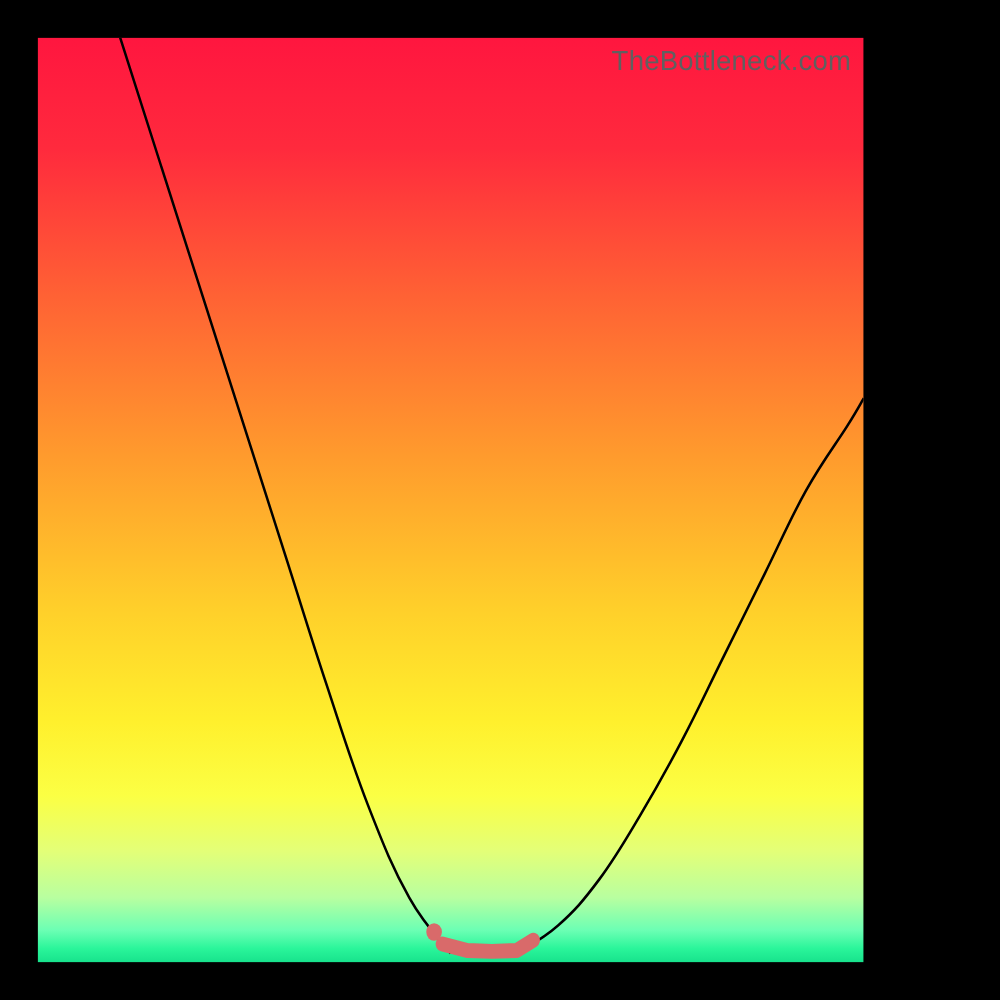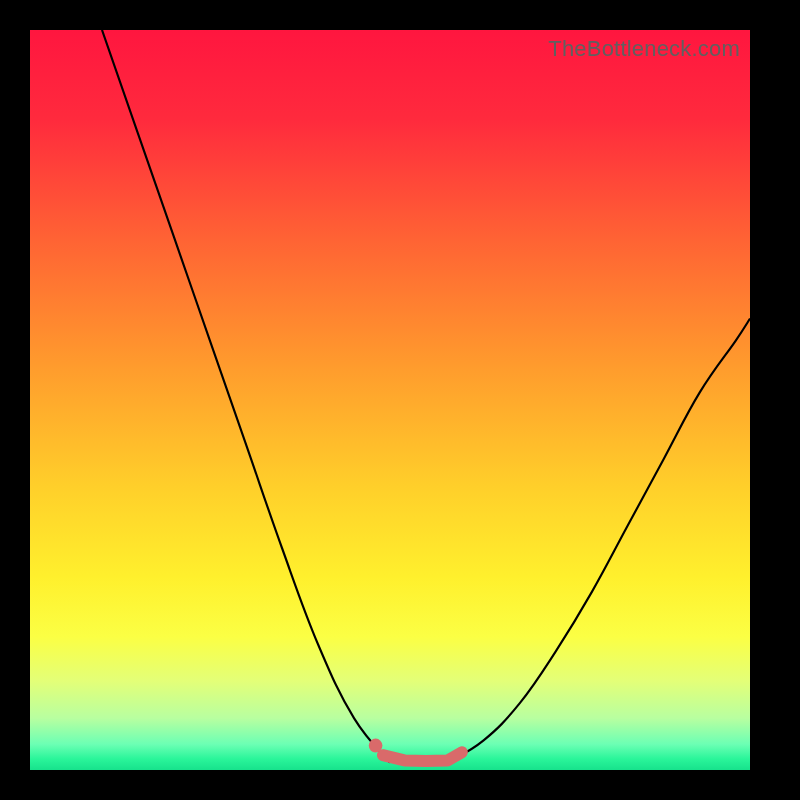--- a/index.html
+++ b/index.html
@@ -8,21 +8,21 @@
     width: 800px;
     height: 800px;
     background: #000;
     overflow: hidden;
     font-family: Arial, Helvetica, sans-serif;
   }
   .frame {
     position: absolute;
     left: 30px;
     top: 30px;
-    width: 720px;
+    width: 661px;
     height: 740px;
     overflow: hidden;
   }
   .gradient {
     position: absolute;
     left: 0; top: 0;
     width: 100%;
     height: 100%;
   }
   .watermark {

